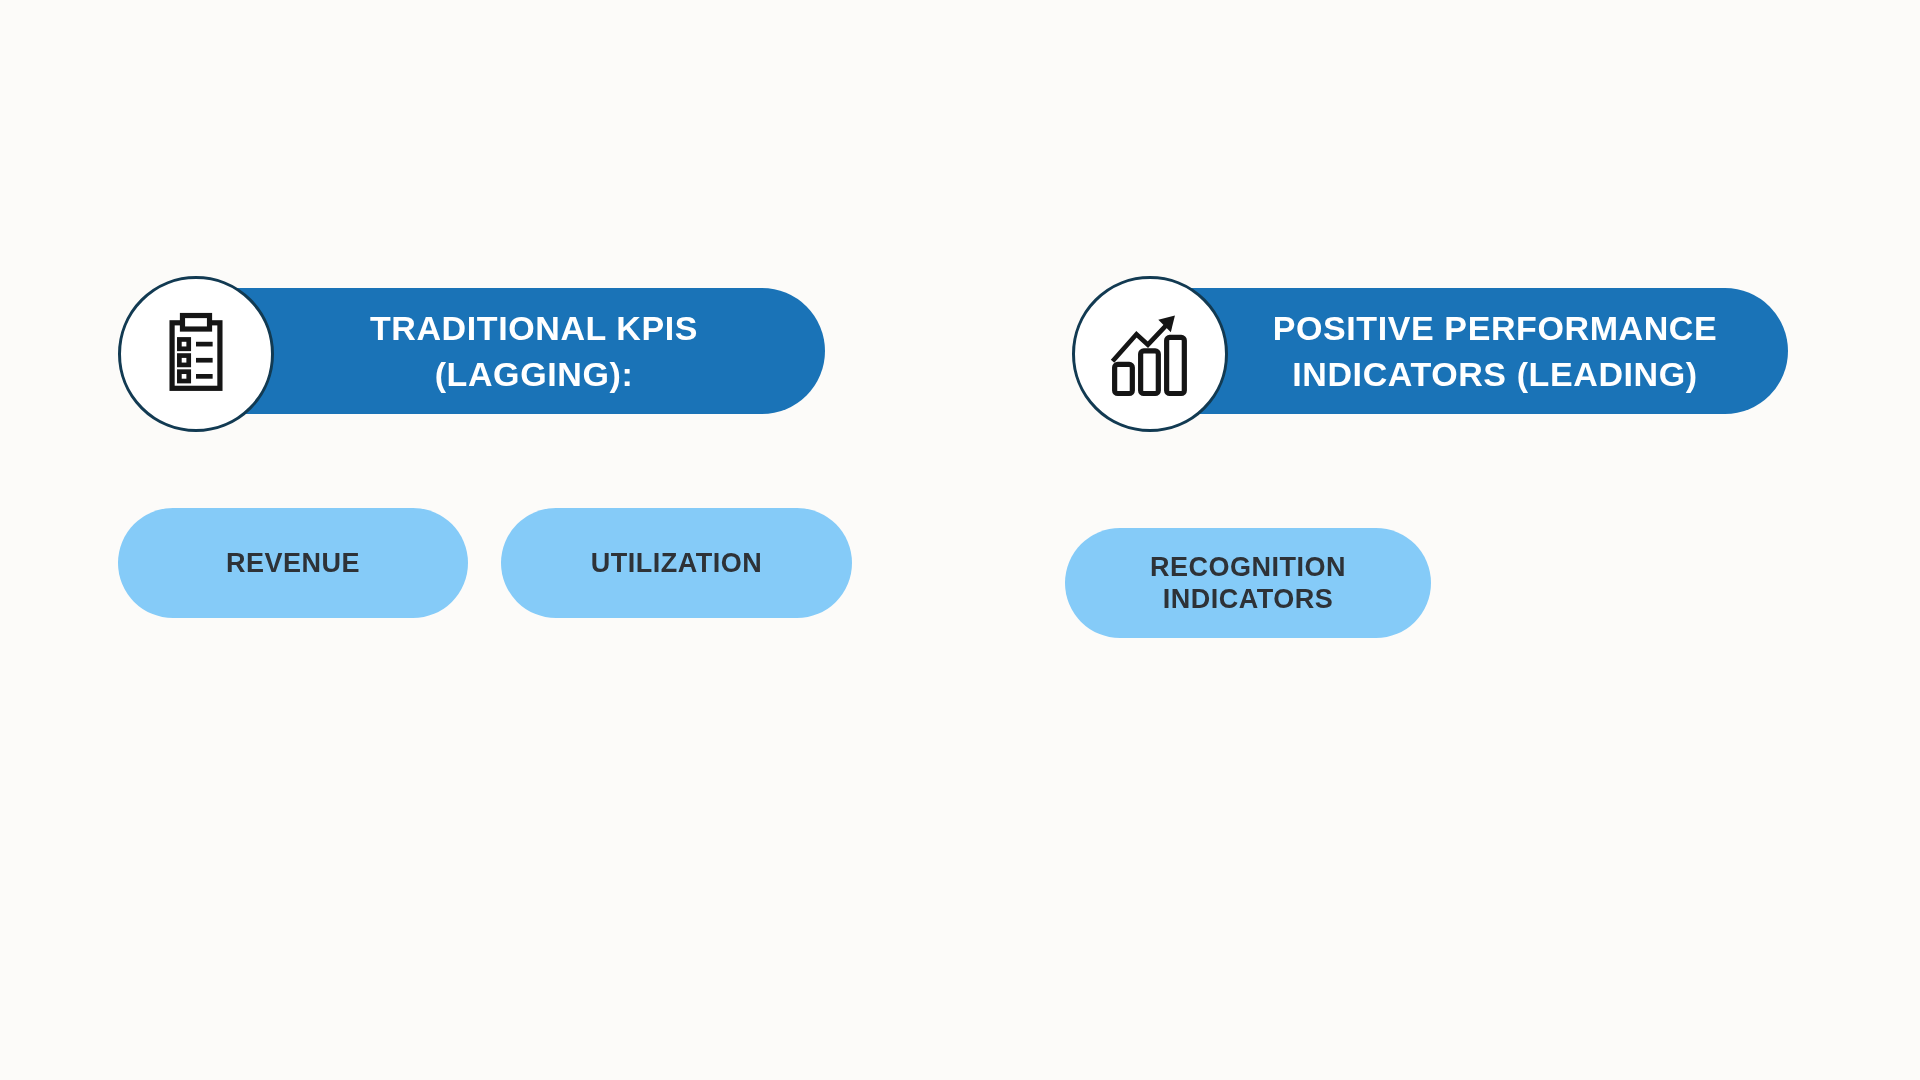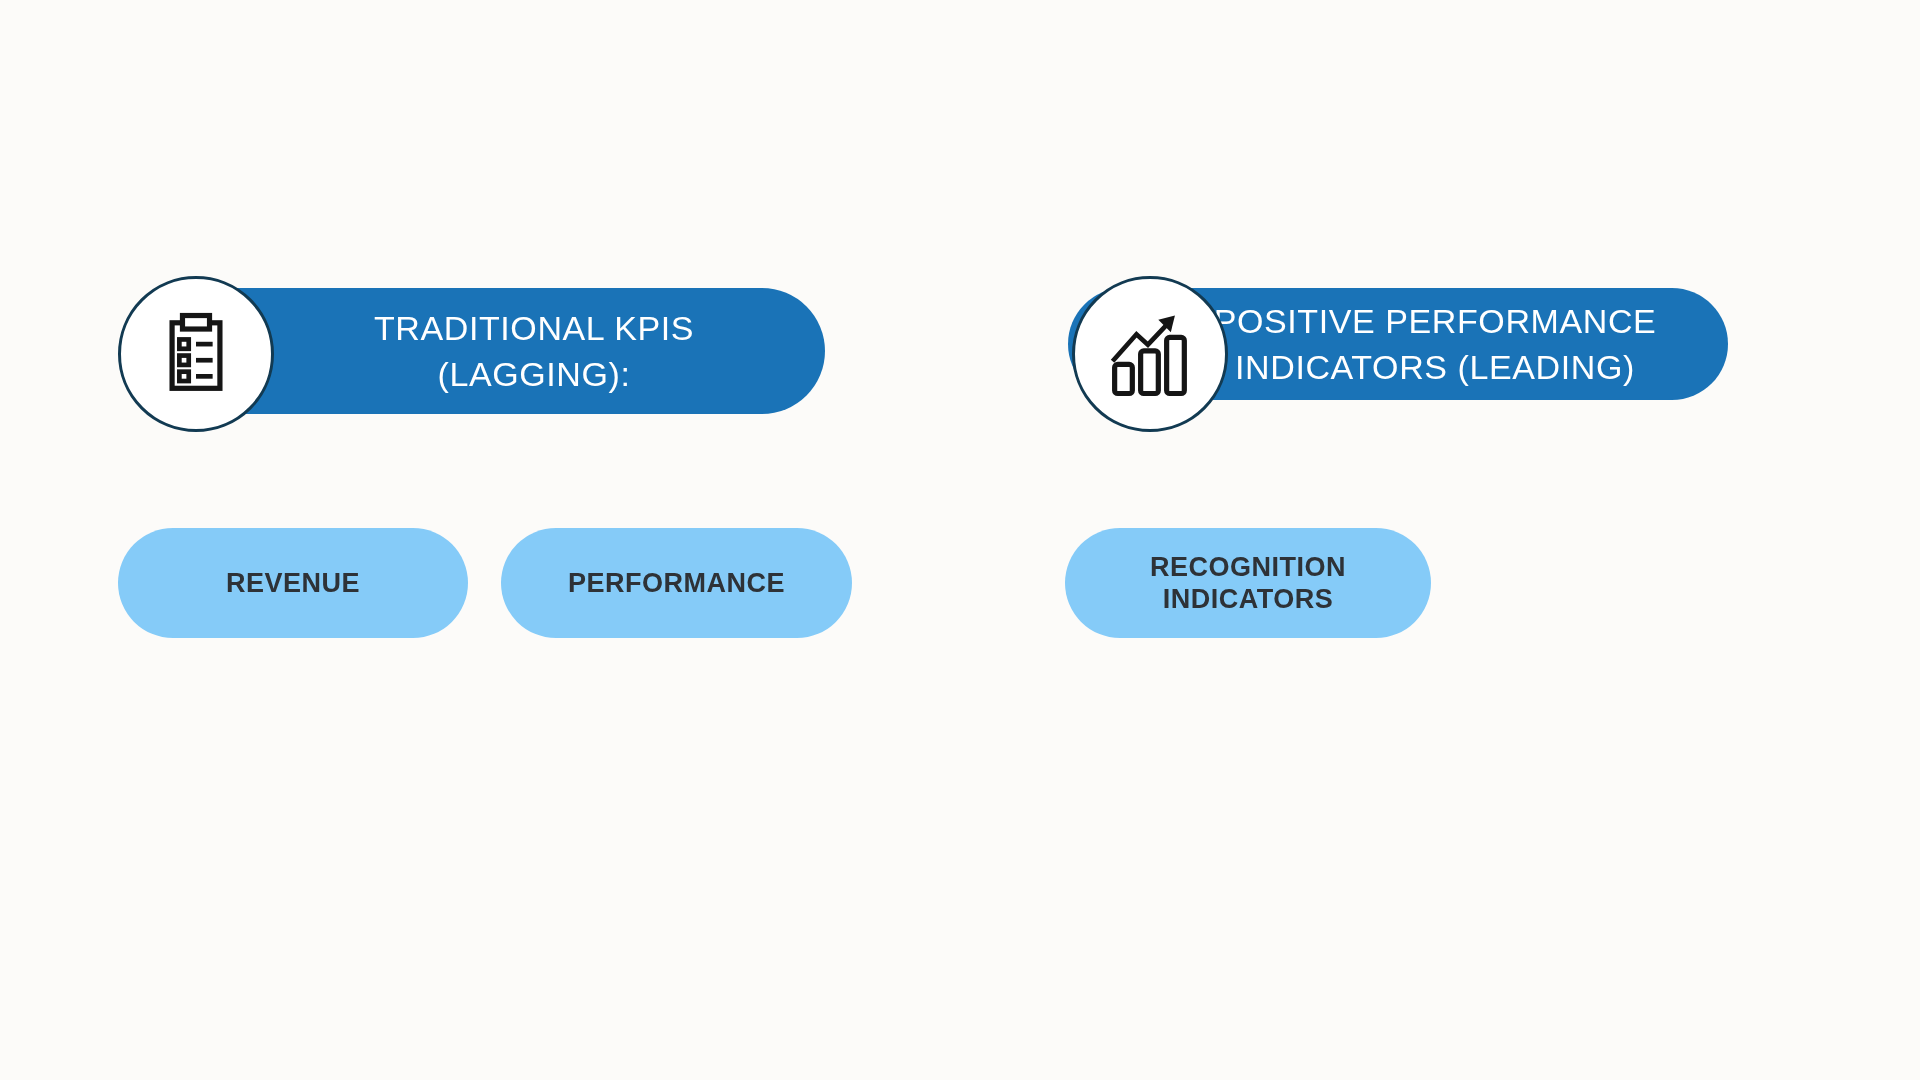--- a/index.html
+++ b/index.html
@@ -20,25 +20,25 @@
   .header-pill {
     position: absolute;
     background: #1a73b7;
     border-radius: 64px;
     display: flex;
     align-items: center;
     justify-content: center;
     text-align: center;
   }
   .header-pill.left  { left: 175px;  top: 288px; width: 650px; height: 126px; padding: 0 36px 0 104px; box-sizing: border-box; }
-  .header-pill.right { left: 1068px; top: 288px; width: 660px; height: 112px; padding: 0 30px 0 104px; box-sizing: border-box; }
+  .header-pill.right { left: 1128px; top: 288px; width: 660px; height: 126px; padding: 0 30px 0 104px; box-sizing: border-box; }
   .header-text {
     color: #ffffff;
     font-size: 34px;
-    font-weight: 400;
+    font-weight: 700;
     letter-spacing: 0.6px;
     line-height: 46px;
   }
   .header-text span { display: block; }
 
   
   .icon-circle {
     position: absolute;
     width: 150px;
     height: 150px;
@@ -54,21 +54,21 @@
   .icon-circle.right { left: 1072px; top: 276px; }
   .icon-circle svg { width: 104px; height: 104px; }
 
   
   .item-grid {
     position: absolute;
     display: grid;
     row-gap: 65px;
     column-gap: 33px;
   }
-  .item-grid.left  { left: 118px;  top: 528px; grid-template-columns: 350px 351px; }
+  .item-grid.left  { left: 118px;  top: 508px; grid-template-columns: 350px 351px; }
   .item-grid.right { left: 1065px; top: 528px; grid-template-columns: 366px 355px; }
   .item-pill {
     height: 110px;
     background: #85cbf8;
     border-radius: 55px;
     display: flex;
     align-items: center;
     justify-content: center;
     text-align: center;
     box-sizing: border-box;
@@ -102,21 +102,21 @@
         <rect x="34" y="51.5" width="9" height="9" stroke-width="4.5"></rect>
         <line x1="50" y1="56" x2="66" y2="56" stroke-width="4.5"></line>
         <rect x="34" y="67" width="9" height="9" stroke-width="4.5"></rect>
         <line x1="50" y1="71.5" x2="66" y2="71.5" stroke-width="4.5"></line>
       </g>
     </svg>
   </div>
 
   <div class="item-grid left">
     <div class="item-pill">REVENUE</div>
-    <div class="item-pill">PERFORMANCE</div>
+    <div class="item-pill">UTILIZATION</div>
   </div>
 
   <div class="header-pill right">
     <div class="header-text">
       <span>POSITIVE PERFORMANCE</span>
       <span>INDICATORS (LEADING)</span>
     </div>
   </div>
 
   <div class="icon-circle right">

